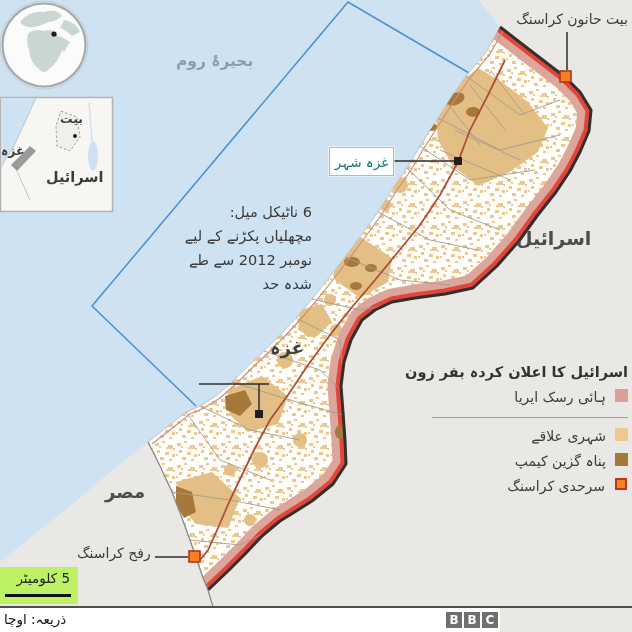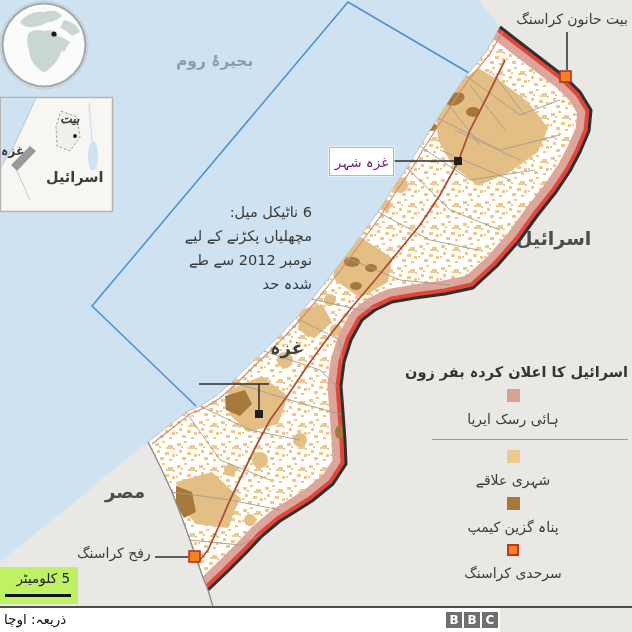--- a/index.html
+++ b/index.html
@@ -7,28 +7,28 @@
     position:relative;width:632px;height:632px;overflow:hidden;
     font-family:"DejaVu Sans",sans-serif;background:#cfe2f2;
   }
   .stage svg{position:absolute;left:0;top:0;}
   .lbl{position:absolute;color:#3c3c3c;white-space:nowrap;direction:rtl;}
   .bold{font-weight:bold;}
   .sea-lbl{color:#8b9cb1;font-weight:600;font-size:15.5px;}
   .country{font-size:18px;font-weight:bold;color:#4c4c4c;letter-spacing:.3px;}
   .callout{
     position:absolute;background:#ffffff;border:1px solid #b9b9b9;
-    font-size:13.5px;color:#701a75;direction:rtl;text-align:center;
+    font-size:13.5px;color:#0f766e;direction:rtl;text-align:center;
     display:flex;align-items:center;justify-content:center;
     box-shadow:0 0 0 1px rgba(255,255,255,.5);
   }
   .note{font-size:14.5px;line-height:24px;color:#3a3a3a;text-align:right;}
   .legend{position:absolute;direction:rtl;text-align:right;}
   .legend .title{font-size:14.5px;font-weight:bold;color:#333;margin-bottom:6px;}
-  .legend .row{display:flex;align-items:center;gap:9px;margin:9px 0;font-size:14px;color:#3c3c3c;flex-direction:column;}
+  .legend .row{display:flex;gap:9px;margin:9px 0;font-size:14px;color:#3c3c3c;}
   .swatch{width:13px;height:13px;flex:0 0 13px;}
   .swatch-crossing{width:8px;height:8px;flex:0 0 8px;border:2px solid #c0341f;margin:0 1px;}
   .legend .divider{border:none;border-top:1px solid #9c9c9c;margin:12px 0 10px 0;width:196px;margin-right:0;}
   .scalebox{position:absolute;left:0;top:567px;width:78px;height:37px;background:#bef264;}
   .scalebox .txt{position:absolute;right:8px;top:3px;font-size:13.5px;color:#222;direction:rtl;}
   .scalebox .bar{position:absolute;left:5px;top:27px;width:66px;height:3px;background:#111;}
   .footer-line{position:absolute;left:0;top:606px;width:632px;height:2px;background:#4d4d4d;}
   .footer{position:absolute;left:0;top:608px;width:500px;height:24px;background:#ffffff;}
   .source{position:absolute;left:4px;top:3px;font-size:13.5px;color:#111;direction:rtl;}
   .bbc{position:absolute;right:2px;top:4px;display:flex;gap:2px;}
@@ -191,21 +191,21 @@
 <div class="lbl country" style="left:105px;top:481px;">مصر</div>
 <div class="lbl country" style="left:270px;top:337px;color:#3f3f3f;">غزہ</div>
 
 <div class="callout" style="left:329px;top:147px;width:63px;height:27px;">
   <span>غزہ شہر</span>
 </div>
 
 <div class="lbl" style="right:4px;top:11px;font-size:14px;">بیت حانون کراسنگ</div>
 <div class="lbl" style="left:77px;top:545px;font-size:14px;">رفح کراسنگ</div>
 
-<div class="lbl bold" style="left:60px;top:111px;font-size:12.5px;font-style:italic;">بیت</div>
+<div class="lbl bold" style="left:60px;top:111px;font-size:12.5px;">بیت</div>
 <div class="lbl bold" style="left:1px;top:143px;font-size:12.5px;">غزہ</div>
 <div class="lbl bold" style="left:46px;top:169px;font-size:14.5px;">اسرائیل</div>
 
 <div class="legend" style="right:4px;top:364px;width:230px;">
   <div class="title">اسرائیل کا اعلان کردہ بفر زون</div>
   <div class="row">
     <span class="swatch" style="background: rgb(217, 161, 144);"></span>
     <span>ہائی رسک ایریا</span>
   </div>
   <hr class="divider">

